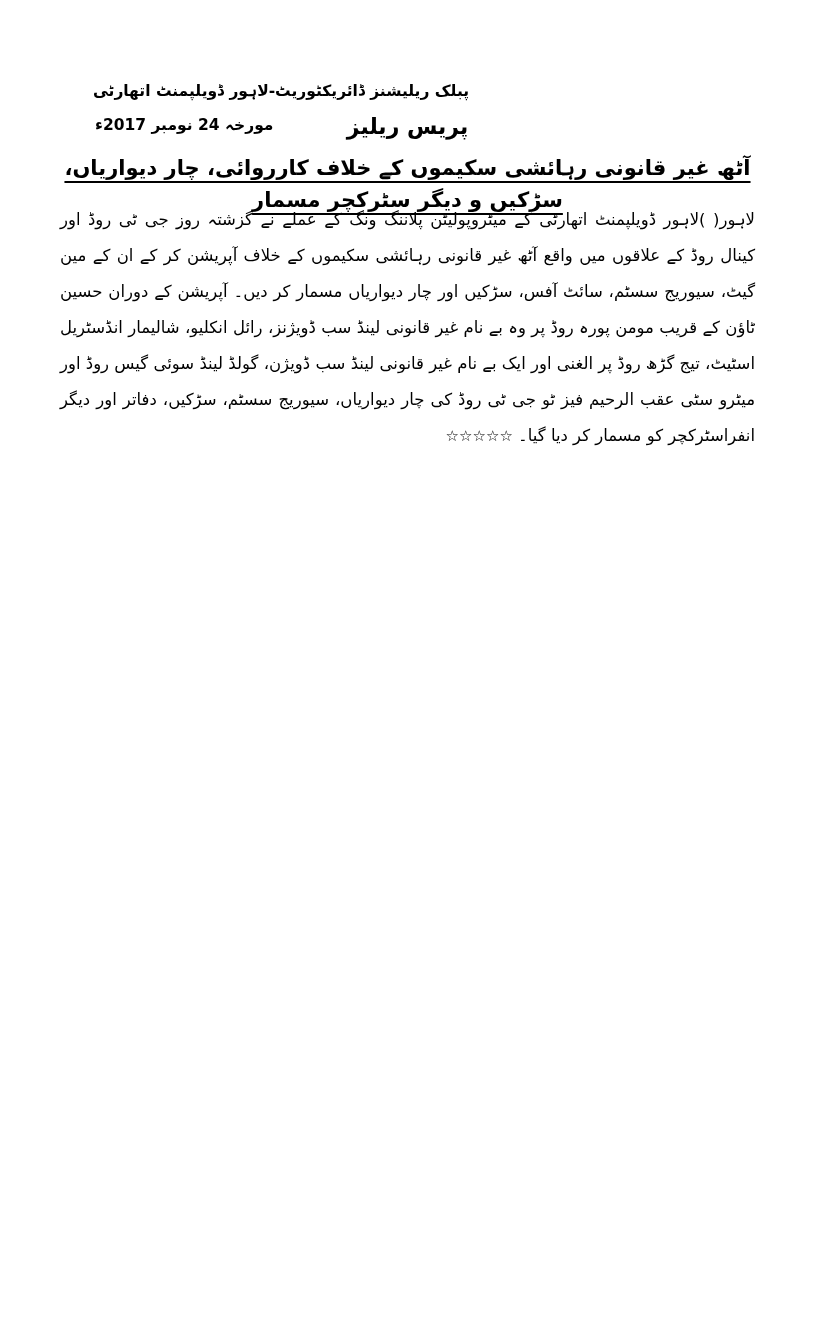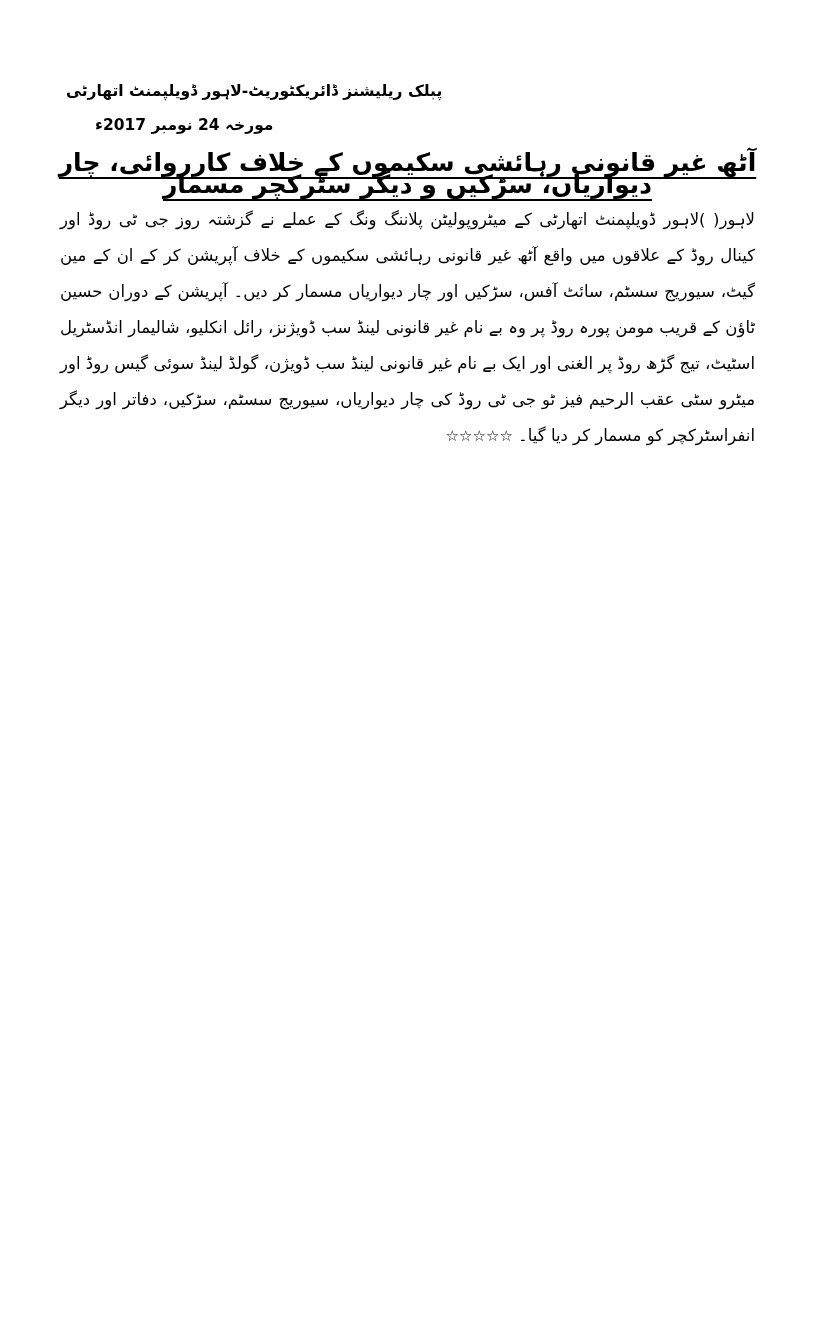--- a/index.html
+++ b/index.html
@@ -17,21 +17,21 @@
     color: #000000;
   }
   .org-line {
     position: absolute;
     top: 82px;
     left: 66px;
     width: 430px;
     font-size: 15.5px;
     font-weight: 600;
     direction: rtl;
-    text-align: left;
+    text-align: center;
     white-space: nowrap;
     letter-spacing: 0px;
   }
   .press-release-row {
     position: absolute;
     top: 112px;
     left: 0;
     width: 100%;
     height: 44px;
   }
@@ -55,25 +55,25 @@
     unicode-bidi: plaintext;
     white-space: nowrap;
   }
   .headline {
     position: absolute;
     top: 152px;
     left: 40px;
     right: 40px;
     text-align: center;
     direction: rtl;
-    font-size: 25px;
+    font-size: 21px;
     font-weight: bold;
     text-decoration: underline;
     text-underline-offset: 6px;
-    line-height: 22px;
+    line-height: 32px;
   }
   .body-paragraph {
     position: absolute;
     top: 194px;
     left: 52px;
     right: 52px;
     direction: rtl;
     text-align: justify;
     font-size: 16.5px;
     font-weight: 400;
@@ -87,20 +87,21 @@
   }
 </style>
 </head>
 <body>
 
 <div class="page">
 
   <div class="org-line">پبلک ریلیشنز ڈائریکٹوریٹ-لاہور ڈویلپمنٹ اتھارٹی</div>
 
   <div class="press-release-row">
+    <div class="press-release-heading">پریس ریلیز</div>
     <div class="date-line">مورخہ 24 نومبر 2017ء</div>
   </div>
 
   <div class="headline">آٹھ غیر قانونی رہائشی سکیموں کے خلاف کارروائی، چار دیواریاں، سڑکیں و دیگر سٹرکچر مسمار</div>
 
   <p class="body-paragraph"><span>لاہور(           )لاہور ڈویلپمنٹ اتھارٹی کے میٹروپولیٹن پلاننگ ونگ کے عملے نے گزشتہ روز جی ٹی روڈ اور کینال روڈ کے علاقوں میں واقع آٹھ غیر قانونی رہائشی سکیموں کے خلاف آپریشن کر کے ان کے مین گیٹ، سیوریج سسٹم، سائٹ آفس، سڑکیں اور چار دیواریاں مسمار کر دیں۔ آپریشن کے دوران حسین ٹاؤن کے قریب مومن پورہ روڈ پر وہ بے نام غیر قانونی لینڈ سب ڈویژنز، رائل انکلیو، شالیمار انڈسٹریل اسٹیٹ، تیج گڑھ روڈ پر الغنی اور ایک بے نام غیر قانونی لینڈ سب ڈویژن، گولڈ لینڈ سوئی گیس روڈ اور میٹرو سٹی عقب الرحیم فیز ٹو جی ٹی روڈ کی چار دیواریاں، سیوریج سسٹم، سڑکیں، دفاتر اور دیگر انفراسٹرکچر کو مسمار کر دیا گیا۔</span> <span class="end-stars">☆☆☆☆☆</span></p>
 
 </div>
 
 </body></html>

